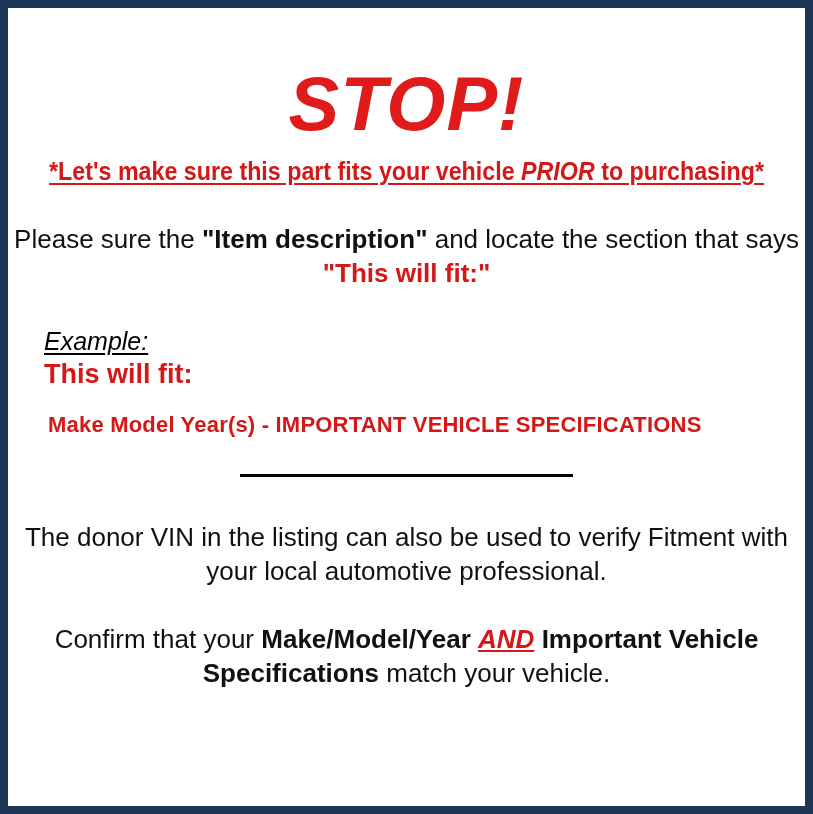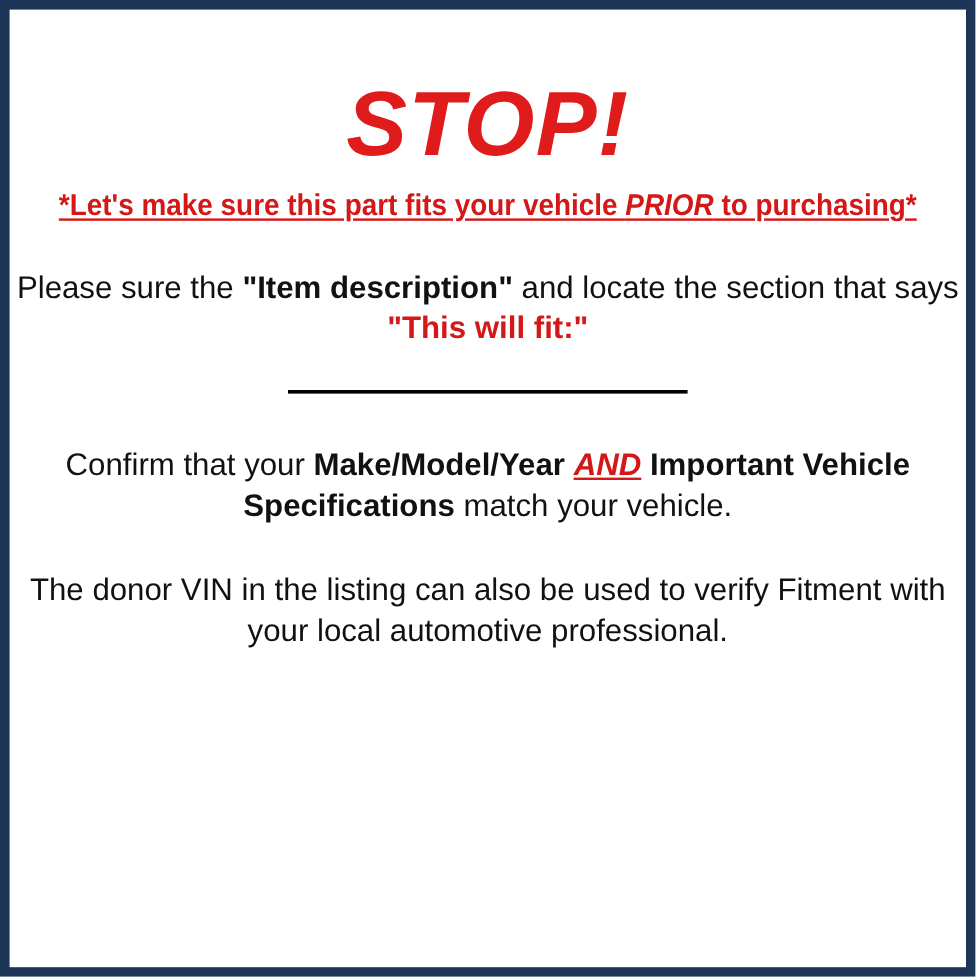--- a/index.html
+++ b/index.html
@@ -160,25 +160,32 @@
 
     <p class="subtitle">
       <span>*Let's make sure this part fits your vehicle </span><span class="ital">PRIOR</span><span> to purchasing*</span>
     </p>
 
 
     <p class="para p2">
       <span>Please sure the </span><span class="blk-bold">"Item description"</span><span> and locate the section that says </span><span class="red-strong">"This will fit:"</span>
     </p>
 
+    <div class="example-block">
+      <div>
+        <span class="example-label">Example:</span>
+      </div>
+      <p class="this-will-fit">This will fit:</p>
+      <p class="spec-line">Make Model Year(s) - IMPORTANT VEHICLE SPECIFICATIONS</p>
+    </div>
 
     <div class="divider-wrap">
       <span class="divider"></span>
     </div>
 
+    <p class="para p-vin">The donor VIN in the listing can also be used to verify Fitment with your local automotive professional.</p>
+
     <p class="para p-confirm">
       <span>Confirm that your </span><span class="blk-bold">Make/Model/Year</span><span> </span><span class="red-bi-u">AND</span><span> </span><span class="blk-bold">Important Vehicle Specifications</span><span> match your vehicle.</span>
     </p>
-
-    <p class="para p-vin">The donor VIN in the listing can also be used to verify Fitment with your local automotive professional.</p>
 
   </div>
 </div>
 
 </body></html>

